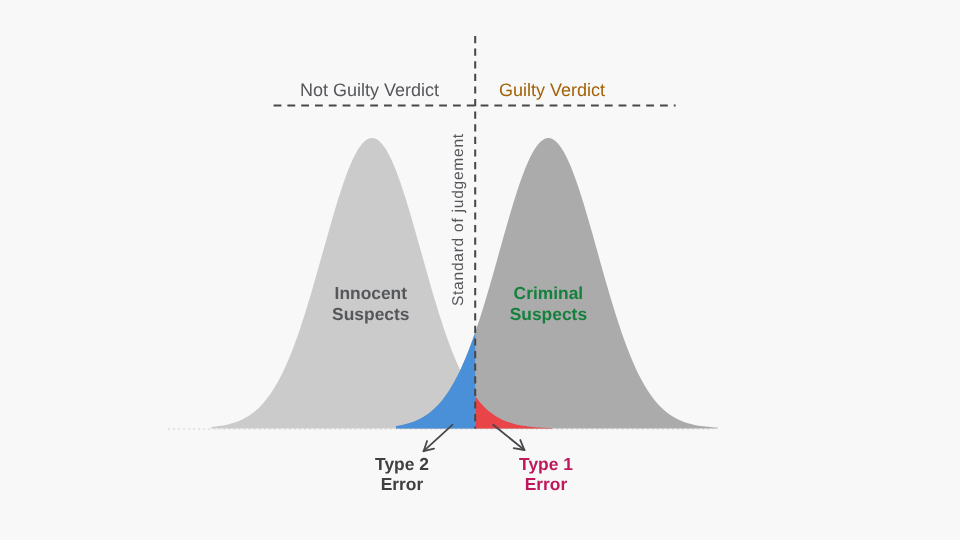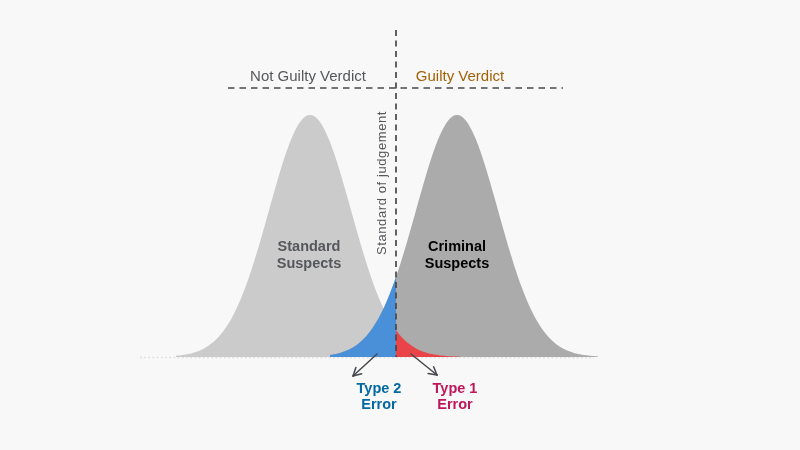--- a/index.html
+++ b/index.html
@@ -56,30 +56,30 @@
       </g>
     </svg>
 
   <div class="lbl verdict" style="left: 308px; top: 76px; color: rgb(85, 87, 91);">Not Guilty Verdict</div>
 
   <div class="lbl verdict" style="left: 460px; top: 76px; color: #a16207;">Guilty Verdict</div>
 
   <div class="lbl rot" style="left: 382px; top: 183px; color: rgb(85, 87, 91);">Standard of judgement</div>
 
   <div class="lbl curve-label" style="left: 309px; top: 254px; color: rgb(85, 87, 91);">
-    <span>Standard</span>
+    <span>Innocent</span>
     <span>Suspects</span>
   </div>
 
-  <div class="lbl curve-label" style="left:457px;top:254px;color:#000000;">
+  <div class="lbl curve-label" style="left:457px;top:254px;color:#15803d;">
     <span>Criminal</span>
     <span>Suspects</span>
   </div>
 
-  <div class="lbl error-label" style="left: 335px; top: 396px; color: #0369a1; margin-left: 44px;">
+  <div class="lbl error-label" style="left: 335px; top: 396px; color: #404040;">
     <span>Type 2</span>
     <span>Error</span>
   </div>
 
   <div class="lbl error-label" style="left: 455px; top: 396px; color: #be185d;">
     <span>Type 1</span>
     <span>Error</span>
   </div>
 
 </div>

